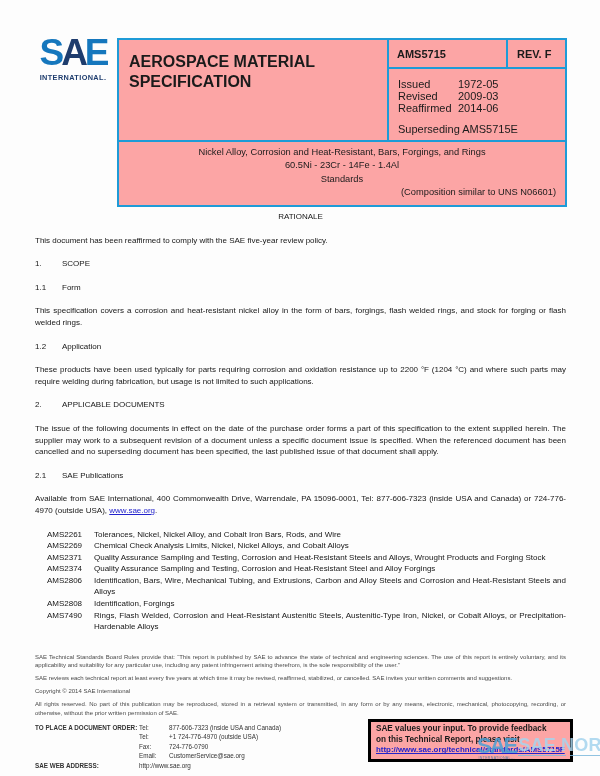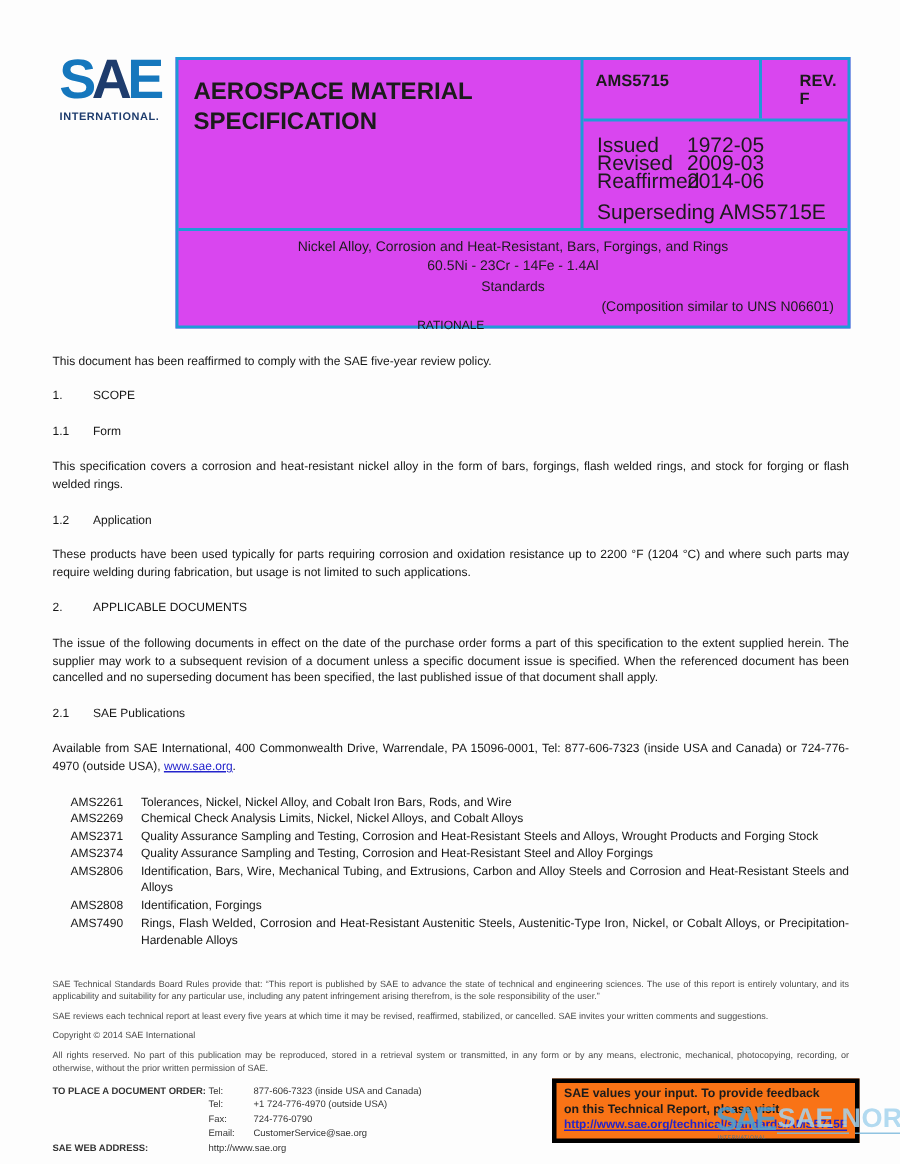--- a/index.html
+++ b/index.html
@@ -9,28 +9,28 @@
     background:#fdfdfd; color:#1b1b1b;
     position:relative; overflow:hidden;
   }
   
   .sae-logo { position:absolute; left:33px; top:37px; width:80px; text-align:center; }
   .sae-logo-text { font-size:37px; font-weight:bold; line-height:0.88; letter-spacing:-3px; }
   .sae-logo-text .l-s, .sae-logo-text .l-e { color:#1577bd; }
   .sae-logo-text .l-a { color:#1e3c6d; }
   .sae-logo-sub { margin-top:3px; font-size:7.3px; font-weight:bold; color:#1e3c6d; letter-spacing:0.4px; white-space:nowrap; }
   
-  .spec-box { position:absolute; left:117px; top:38px; width:450px; border:2px solid #1e9bd7; background:#d946ef; }
+  .spec-box { position:absolute; left:117px; top:38px; width:450px; border:2px solid #1e9bd7; background:#fca5a5; }
   .spec-top { display:flex; }
   .cell-doctype { width:270px; border-right:2px solid #1e9bd7; padding:12px 20px 10px 10px; font-size:16px; font-weight:bold; line-height:1.22; min-height:100px; }
   .spec-right { flex:1; display:flex; flex-direction:column; }
   .num-row { display:flex; border-bottom:2px solid #1e9bd7; }
   .cell-num { flex:1; border-right:2px solid #1e9bd7; padding:8px 8px 7px; font-size:11px; font-weight:bold; }
-  .cell-rev { width:57px; padding:8px 25px 7px; font-size:11px; font-weight:bold; }
-  .dates { padding:9px 9px 5px; font-size:14px; line-height:12px; }
+  .cell-rev { width:57px; padding:8px 9px 7px; font-size:11px; font-weight:bold; }
+  .dates { padding:9px 9px 5px; font-size:11px; line-height:12px; }
   .date-row { display:flex; }
   .date-label { width:60px; }
   .superseding { margin-top:9px; }
   .title-band { border-top:2px solid #1e9bd7; padding:4px 9px 5px; font-size:9.3px; line-height:13.4px; }
   .title-center { text-align:center; }
   .title-right { text-align:right; }
   
   .doc-body { position:absolute; left:35px; top:206px; width:531px; font-size:8px; line-height:11.6px; color:#161616; }
   .doc-body p { margin:0 0 12px; text-align:justify; }
   .rationale-h { text-align:center; margin:5px 0 12px; }
@@ -38,21 +38,21 @@
   .sec-num { width:27px; flex-shrink:0; }
   .pub-row { display:flex; }
   .pub-code { width:59px; flex-shrink:0;text-align:center; }
   .pub-desc { flex:1; text-align:justify; }
   a.doclink { color:#2323cc; text-decoration:underline; }
   
   .legal { position:absolute; left:35px; top:653px; width:531px; font-size:6px; line-height:8.4px; color:#4a4a4a; }
   .legal p { margin:0 0 4.5px; text-align:justify; }
   .order-block { position:absolute; left:35px; top:723px; width:330px; font-size:6.3px; line-height:9.4px; color:#333; display:grid; grid-template-columns:104px 30px 1fr; }
   .order-label { font-weight:bold; }
-  .feedback-box { position:absolute; left:368px; top:719px; width:205px; border:3px solid #000; background:#f97316; padding:2px 5px 3px; font-size:8.2px; font-weight:bold; line-height:10.6px; }
+  .feedback-box { position:absolute; left:368px; top:719px; width:205px; border:3px solid #000; background:#fca5a5; padding:2px 5px 3px; font-size:8.2px; font-weight:bold; line-height:10.6px; }
   .feedback-box .fb-link { color:#2323cc; text-decoration:underline; white-space:nowrap; font-size:7.9px; }
   
   .watermark { position:absolute; left:477px; top:737px; width:123px; display:flex; align-items:flex-start; opacity:0.85; z-index:5; pointer-events:none; }
   .wm-logo-stack { text-align:center; margin-right:2px; }
   .wm-logo { font-size:22px; font-weight:bold; letter-spacing:-2px; line-height:0.8; color:#4aa0d6; }
   .wm-logo-sub { font-size:3.6px; color:#38739f; letter-spacing:0.3px; margin-top:1px; white-space:nowrap; }
   .wm-text-stack { flex:1; }
   .wm-text { font-size:18px; font-weight:800; line-height:0.9; color:#a6d4ee; letter-spacing:0.2px; white-space:nowrap; }
   .wm-line { display:flex; align-items:center; gap:4px; margin-top:2px; }
   .wm-dash { flex:1; border-top:1.5px solid #7db9dd; height:0; }

